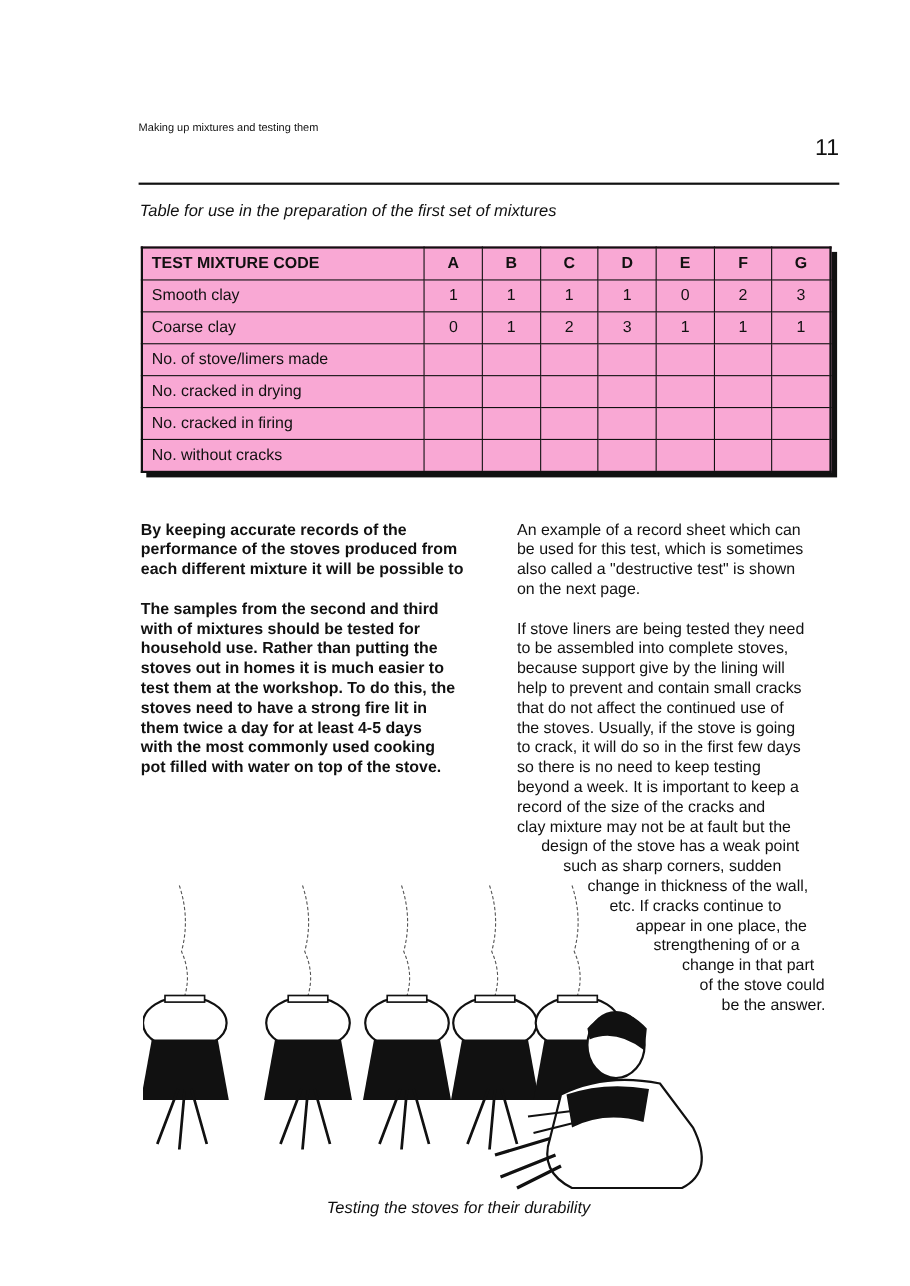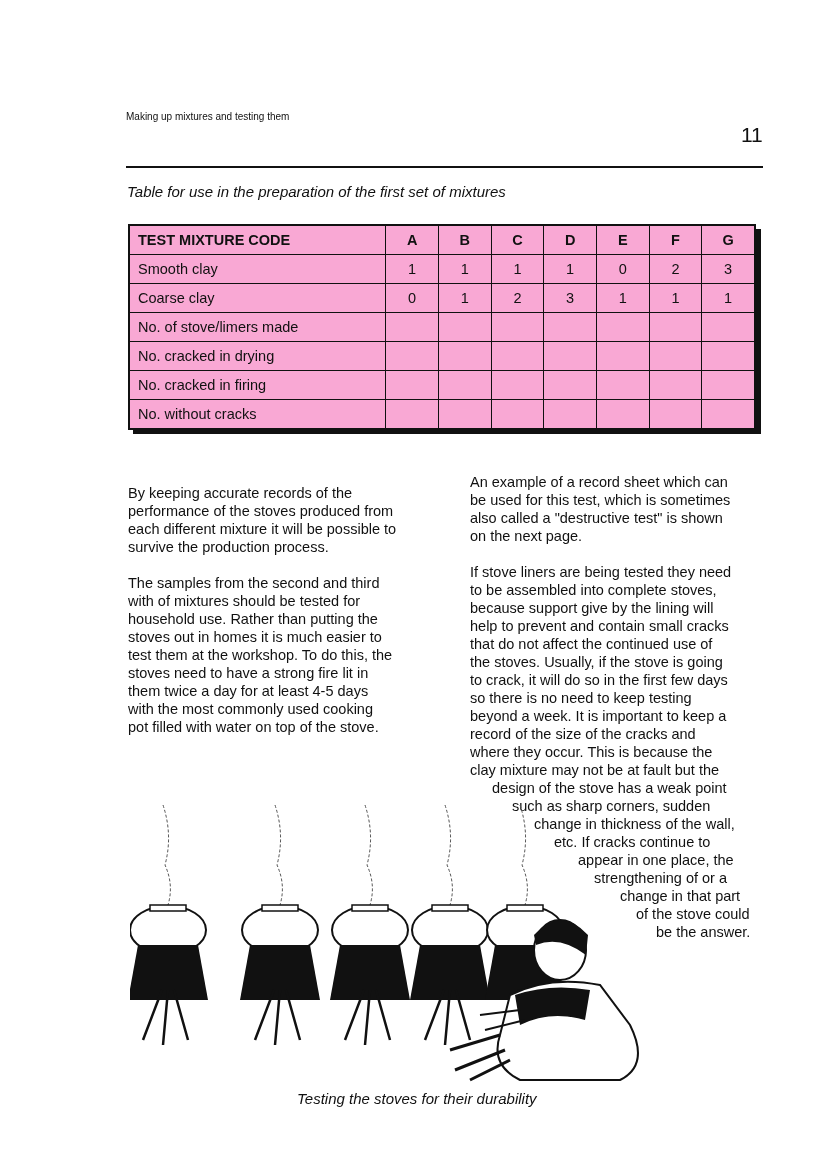--- a/index.html
+++ b/index.html
@@ -19,21 +19,21 @@
       border-collapse: collapse; background: #f9a8d4; font-size: 14.5px;
       border: 2px solid #111;
     }
     table.mix td, table.mix th { border: 1.5px solid #111; padding: 0 0 0 8px; text-align: left; height: 28px; }
     table.mix th { font-weight: bold; }
     table.mix td.v, table.mix th.v { text-align: center; padding: 0; width: 51px; }
     table.mix td.lab, table.mix th.lab { width: 244px; }
 
     .col { position: absolute; font-size: 14.5px; line-height: 18px; }
     .col p { margin: 0 0 18px 0; }
-    .col-left { left: 128px; top: 484px; width: 310px; }
+    .col-left { left: 128px; top: 473px; width: 310px; font-weight: bold; }
     .col-right { left: 470px; top: 473px; width: 300px; }
     .line { display: block; white-space: nowrap; }
 
     .illustration { position: absolute; left: 130px; top: 795px; width: 570px; height: 300px; }
     .figure-caption { position: absolute; left: 297px; top: 1090px; font-size: 15px; font-style: italic; }
   </style>
 </head>
 <body>
 
 <div class="header-title">Making up mixtures and testing them</div>
@@ -119,21 +119,20 @@
         </tr>
       </tbody>
   </table>
 </div>
 
 <div class="col col-left" id="left-col">
     <p>
       <span class="line">By keeping accurate records of the</span>
       <span class="line">performance of the stoves produced from</span>
       <span class="line">each different mixture it will be possible to</span>
-      <span class="line">survive the production process.</span>
     </p>
     <p>
       <span class="line">The samples from the second and third</span>
       <span class="line">with of mixtures should be tested for</span>
       <span class="line">household use. Rather than putting the</span>
       <span class="line">stoves out in homes it is much easier to</span>
       <span class="line">test them at the workshop. To do this, the</span>
       <span class="line">stoves need to have a strong fire lit in</span>
       <span class="line">them twice a day for at least 4-5 days</span>
       <span class="line">with the most commonly used cooking</span>
@@ -151,21 +150,20 @@
       <span class="line">If stove liners are being tested they need</span>
       <span class="line">to be assembled into complete stoves,</span>
       <span class="line">because support give by the lining will</span>
       <span class="line">help to prevent and contain small cracks</span>
       <span class="line">that do not affect the continued use of</span>
       <span class="line">the stoves. Usually, if the stove is going</span>
       <span class="line">to crack, it will do so in the first few days</span>
       <span class="line">so there is no need to keep testing</span>
       <span class="line">beyond a week. It is important to keep a</span>
       <span class="line">record of the size of the cracks and</span>
-      <span class="line">where they occur. This is because the</span>
       <span class="line">clay mixture may not be at fault but the</span>
       <span class="line" style="padding-left: 22px;">design of the stove has a weak point</span>
       <span class="line" style="padding-left: 42px;">such as sharp corners, sudden</span>
       <span class="line" style="padding-left: 64px;">change in thickness of the wall,</span>
       <span class="line" style="padding-left: 84px;">etc. If cracks continue to</span>
       <span class="line" style="padding-left: 108px;">appear in one place, the</span>
       <span class="line" style="padding-left: 124px;">strengthening of or a</span>
       <span class="line" style="padding-left: 150px;">change in that part</span>
       <span class="line" style="padding-left: 166px;">of the stove could</span>
       <span class="line" style="padding-left: 186px;">be the answer.</span>

